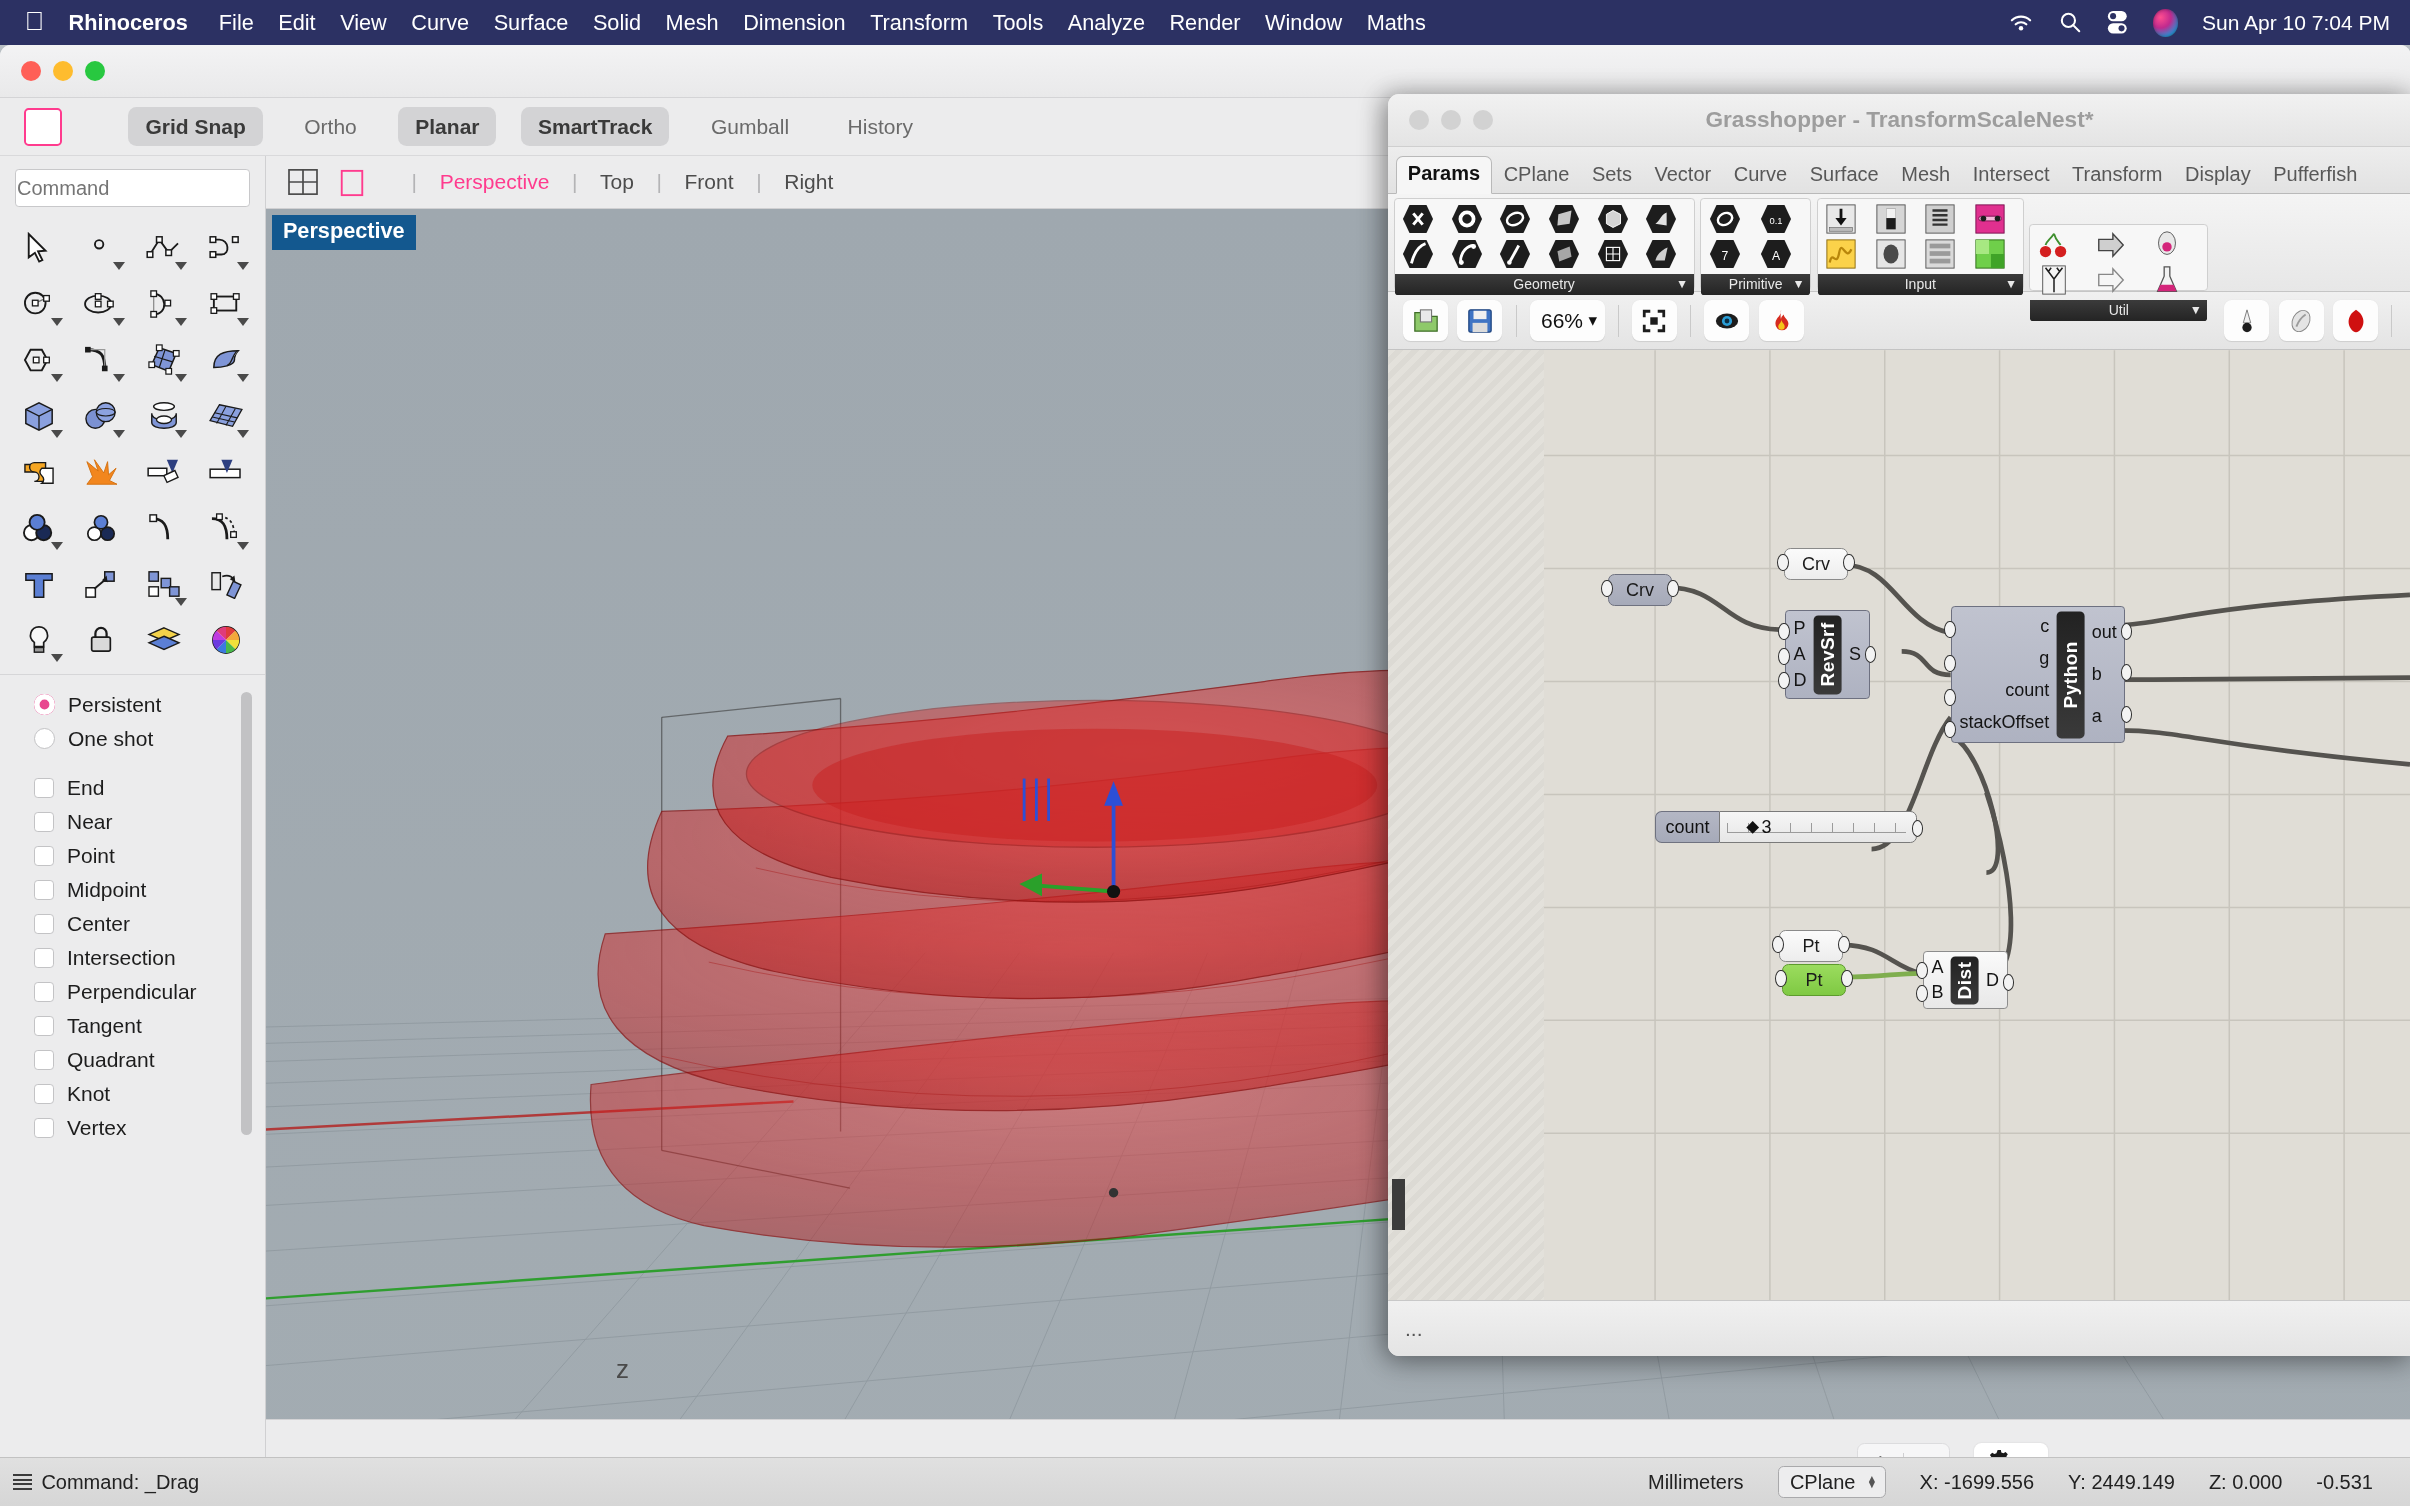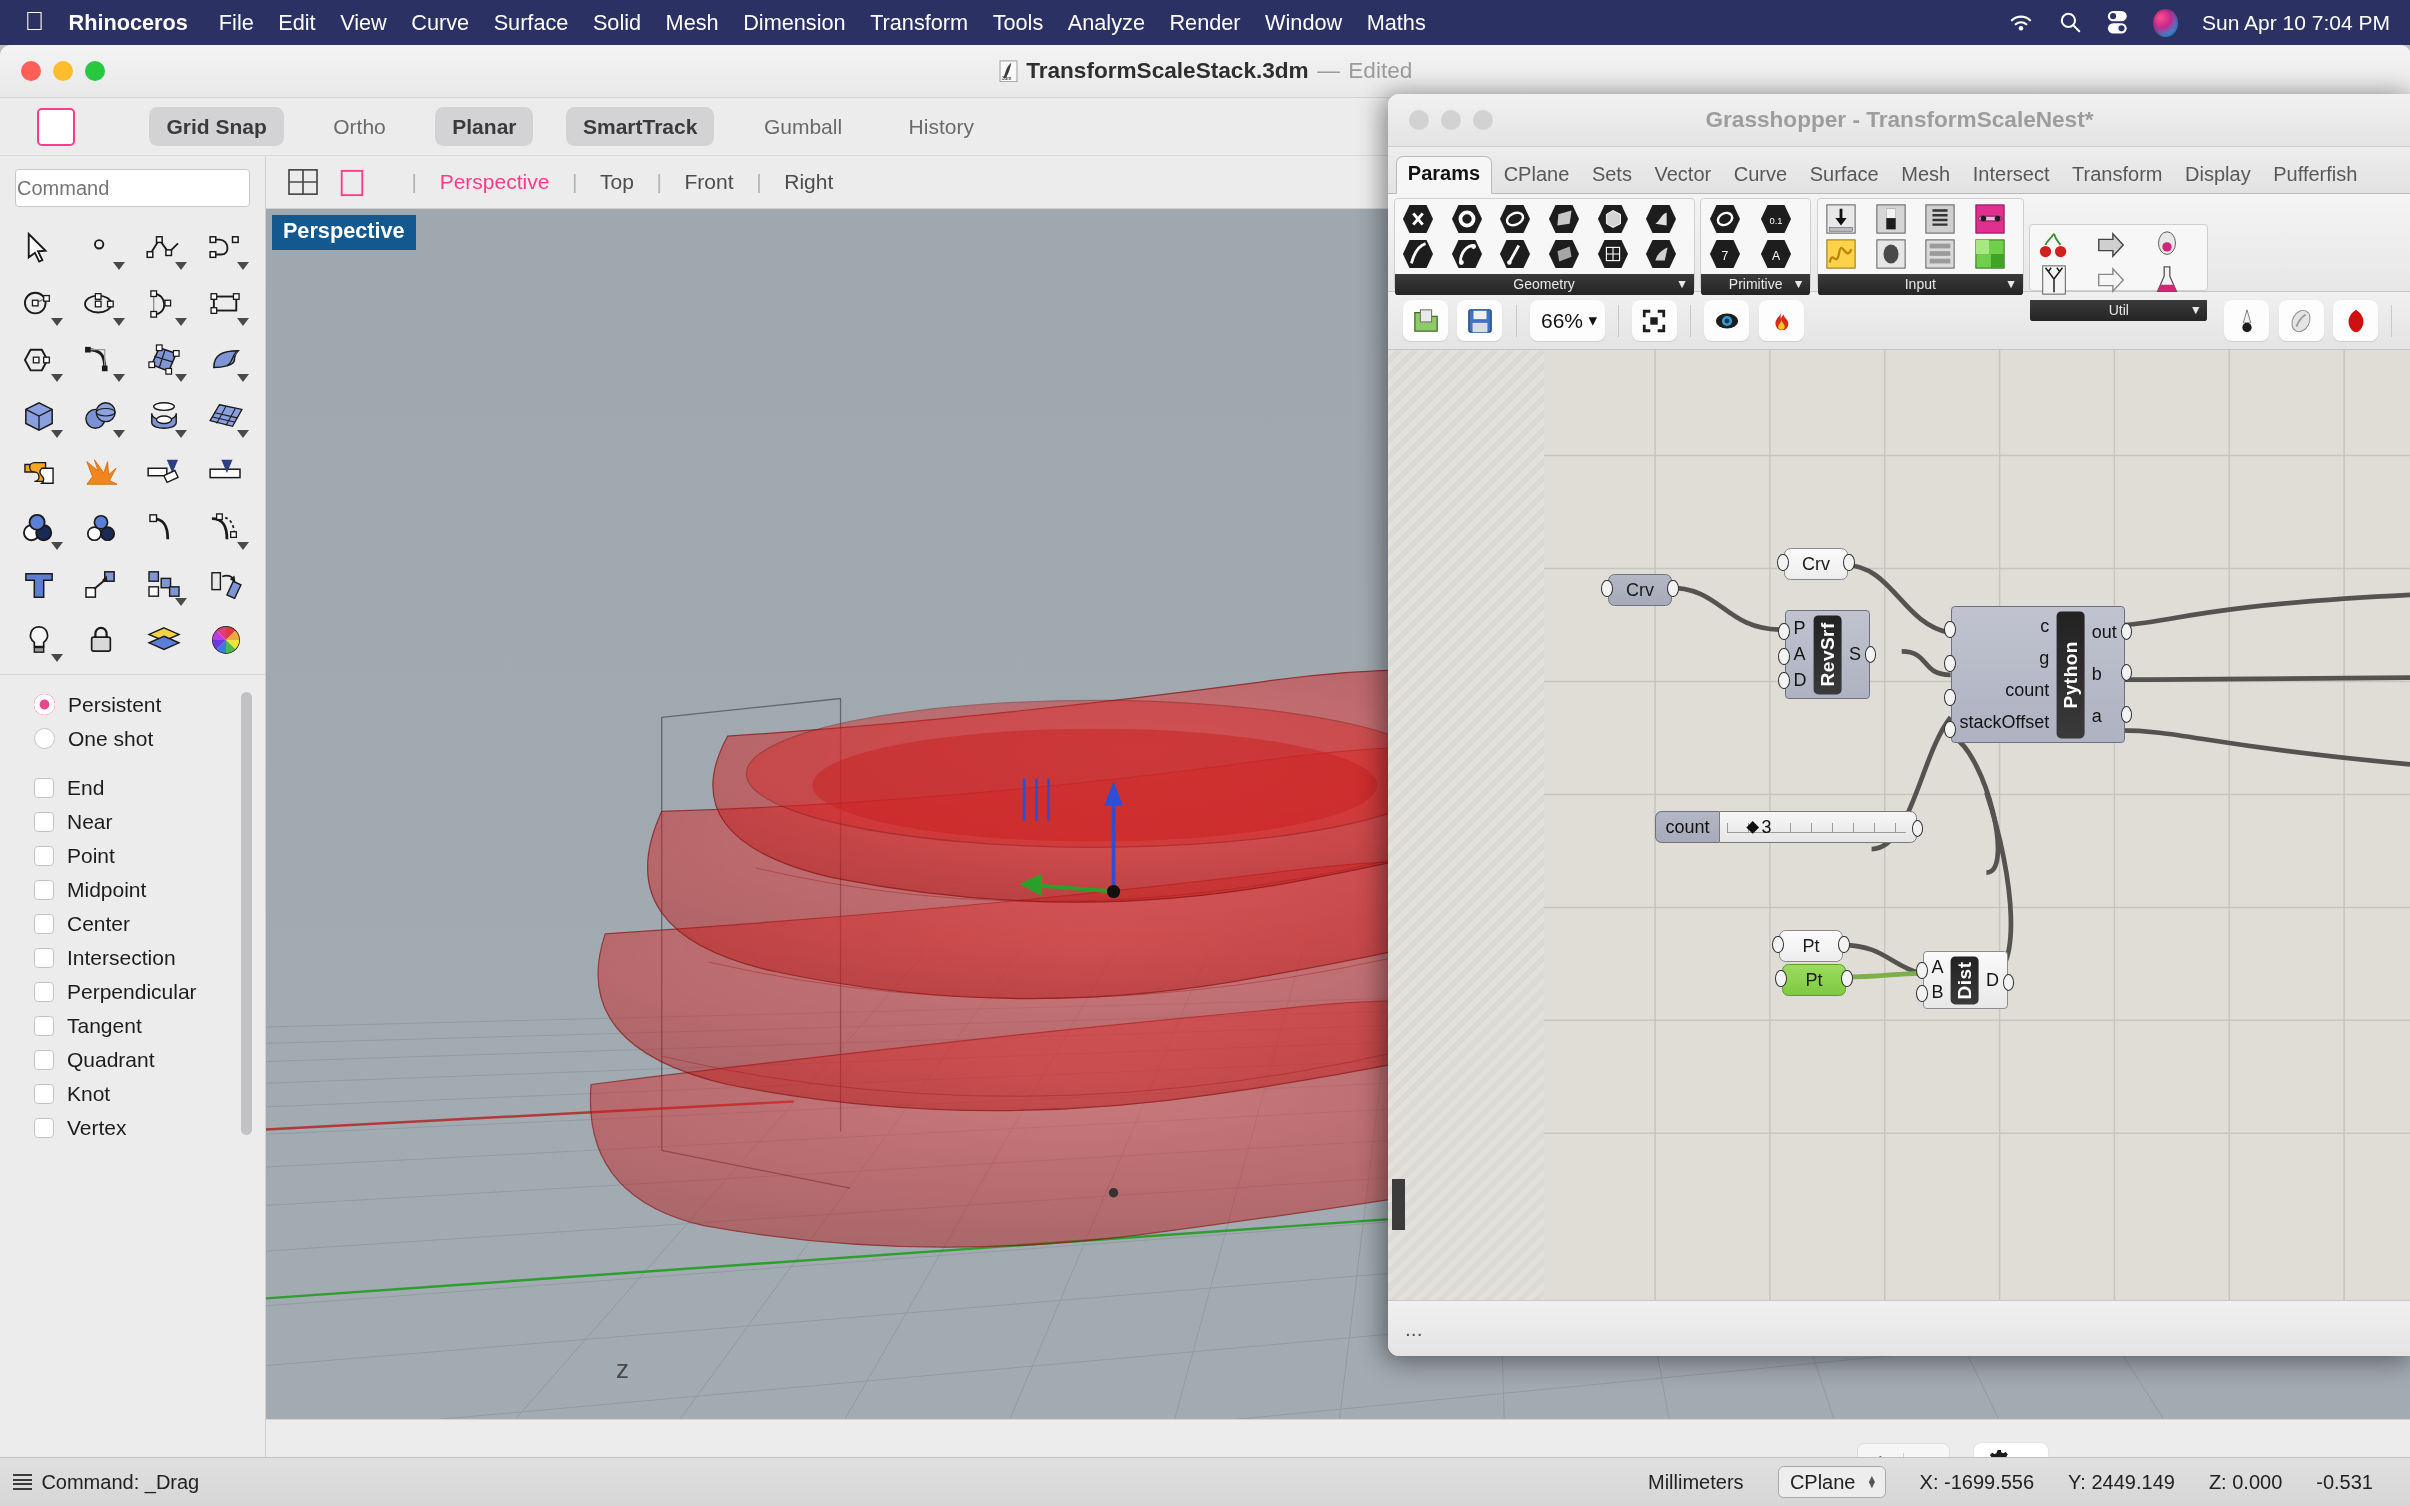--- a/index.html
+++ b/index.html
@@ -55,21 +55,21 @@
     position: absolute; left: 0; right: 0; text-align: center;
     font-size: 22.6px; font-weight: bold; color: #2e2e2e;
     display: flex; align-items: center; justify-content: center; gap: 8.5px;
   }
   .rhino-title .edited { color: #9b9b9b; font-weight: normal; }
   .doc-ico { width: 19px; height: 22.6px; display:inline-block; }
 
   .rhino-toolbar2 {
     height: 58px; display: flex; align-items: center;
     background: #ececed; border-bottom: 0.9px solid #d9d9db;
-    padding-left: 28px; gap: 8px;
+    padding-left: 15px; gap: 0;
   }
   .sidebar-toggle {
     width: 38px; height: 38px; border: 2.8px solid #ff3b8e; border-radius: 4.7px;
     margin-right: 66px; margin-left: 9.4px; background: #fff;
   }
   .snapbtn {
     font-size: 21px; font-weight: bold; color: #3a3a3a;
     padding: 7.5px 17px; border-radius: 8.5px; margin-right: 24.5px;
     white-space: nowrap;
   }
@@ -318,32 +318,20 @@
   </div>
 
   <div class="rhino-window">
 
     <div class="rhino-titlebar">
       <div class="traffic">
         <span class="tl r"></span>
         <span class="tl y"></span>
         <span class="tl g"></span>
       </div>
-      <div class="rhino-title">
-        <span class="doc-ico">
-          <svg width="19" height="22.6" viewBox="0 0 20 24" style="font-size:24px">
-              <rect x="1" y="1" width="18" height="22" fill="#fafafa" stroke="#999"></rect>
-              <path d="M5 19C7 11 9 6 13 3c-1 5-3 12-6 16z" fill="#3a3a3a"></path>
-              <text x="3" y="21" font-size="5" fill="#555">3dm</text>
-            </svg>
-        </span>
-        <span>TransformScaleStack.3dm</span>
-        <span class="edited">—</span>
-        <span class="edited">Edited</span>
-      </div>
     </div>
 
     <div class="rhino-toolbar2">
       <div class="sidebar-toggle"></div>
       <span class="snapbtn on">Grid Snap</span>
       <span class="snapbtn off">Ortho</span>
       <span class="snapbtn on">Planar</span>
       <span class="snapbtn on">SmartTrack</span>
       <span class="snapbtn off">Gumball</span>
       <span class="snapbtn off">History</span>

